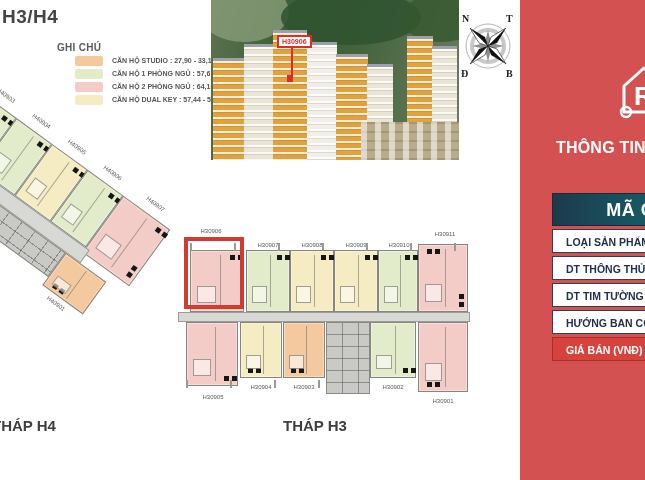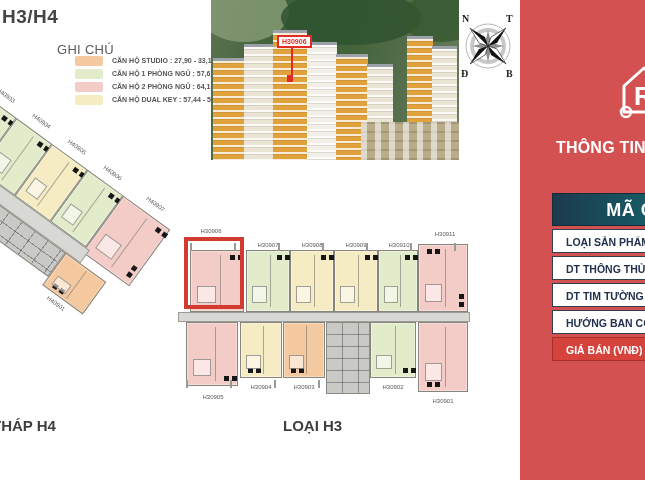--- a/index.html
+++ b/index.html
@@ -3,21 +3,21 @@
 <meta charset="utf-8">
 <style>
   html,body{margin:0;padding:0;}
   body{width:645px;height:480px;position:relative;overflow:hidden;background:#fff;
        font-family:"Liberation Sans",sans-serif;}
   [data-interactable]{box-sizing:border-box;}
 
   
   .sheet-title{position:absolute;left:2px;top:6px;font-size:19px;font-weight:bold;color:#454545;letter-spacing:.5px;}
   .legend{position:absolute;left:57px;top:42px;}
-  .legend-heading{font-size:13px;font-weight:normal;color:#5a5a5a;letter-spacing:.3px;}
+  .legend-heading{font-size:10px;font-weight:bold;color:#5a5a5a;letter-spacing:.3px;}
   .legend-row{position:absolute;height:11px;}
   .legend-swatch{position:absolute;left:18px;width:28px;height:10px;border-radius:2px;}
   .legend-label{position:absolute;left:55px;top:1px;font-size:7px;font-weight:bold;color:#555;white-space:nowrap;}
   .sw-st{background:#f4c9a0;}.sw-1br{background:#e2eccb;}.sw-2br{background:#f3cbc7;}.sw-dk{background:#f6ecc3;}
 
   
   .photo{position:absolute;left:211px;top:0;width:248px;height:160px;overflow:hidden;
          background:linear-gradient(105deg,#5d7450 0%,#3d5d37 30%,#44643c 55%,#5a7150 78%,#6e7f60 100%);}
   .blob{position:absolute;border-radius:50%;}
   .bld{position:absolute;border-top:3px solid #9aa1a8;
@@ -223,21 +223,21 @@
   <div class="ticks" style="left:8px;top:152px;width:140px;" data-interactable="false"></div>
 
   <span class="ulabel" style="left:35px;top:166px;" data-interactable="false">H30905</span>
   <span class="ulabel" style="left:83px;top:156px;" data-interactable="false">H30904</span>
   <span class="ulabel" style="left:126px;top:156px;" data-interactable="false">H30903</span>
   <span class="ulabel" style="left:215px;top:156px;" data-interactable="false">H30902</span>
   <span class="ulabel" style="left:265px;top:170px;" data-interactable="false">H30901</span>
 </div>
 
 <div class="tower-name" style="left:-8px;top:417px;" data-interactable="false">THÁP H4</div>
-<div class="tower-name" style="left:283px;top:417px;" data-interactable="false">LOẠI H3</div>
+<div class="tower-name" style="left:283px;top:417px;" data-interactable="false">THÁP H3</div>
 
 <div class="panel" data-interactable="false">
   <svg class="logo" width="62" height="62" viewBox="0 0 62 62" data-interactable="false">
     <path d="M8 24 L28 6 L48 24 L48 50 L8 50 Z" fill="none" stroke="#fff" stroke-width="3" stroke-linejoin="round"></path>
     <circle cx="10" cy="50" r="5" fill="none" stroke="#fff" stroke-width="2.5"></circle>
     <text x="18" y="43" font-family="Liberation Sans,sans-serif" font-size="26" font-weight="bold" fill="#fff">R</text>
   </svg>
   <div class="panel-heading" data-interactable="false">THÔNG TIN C</div>
 
   <div class="info-table" data-interactable="false">

